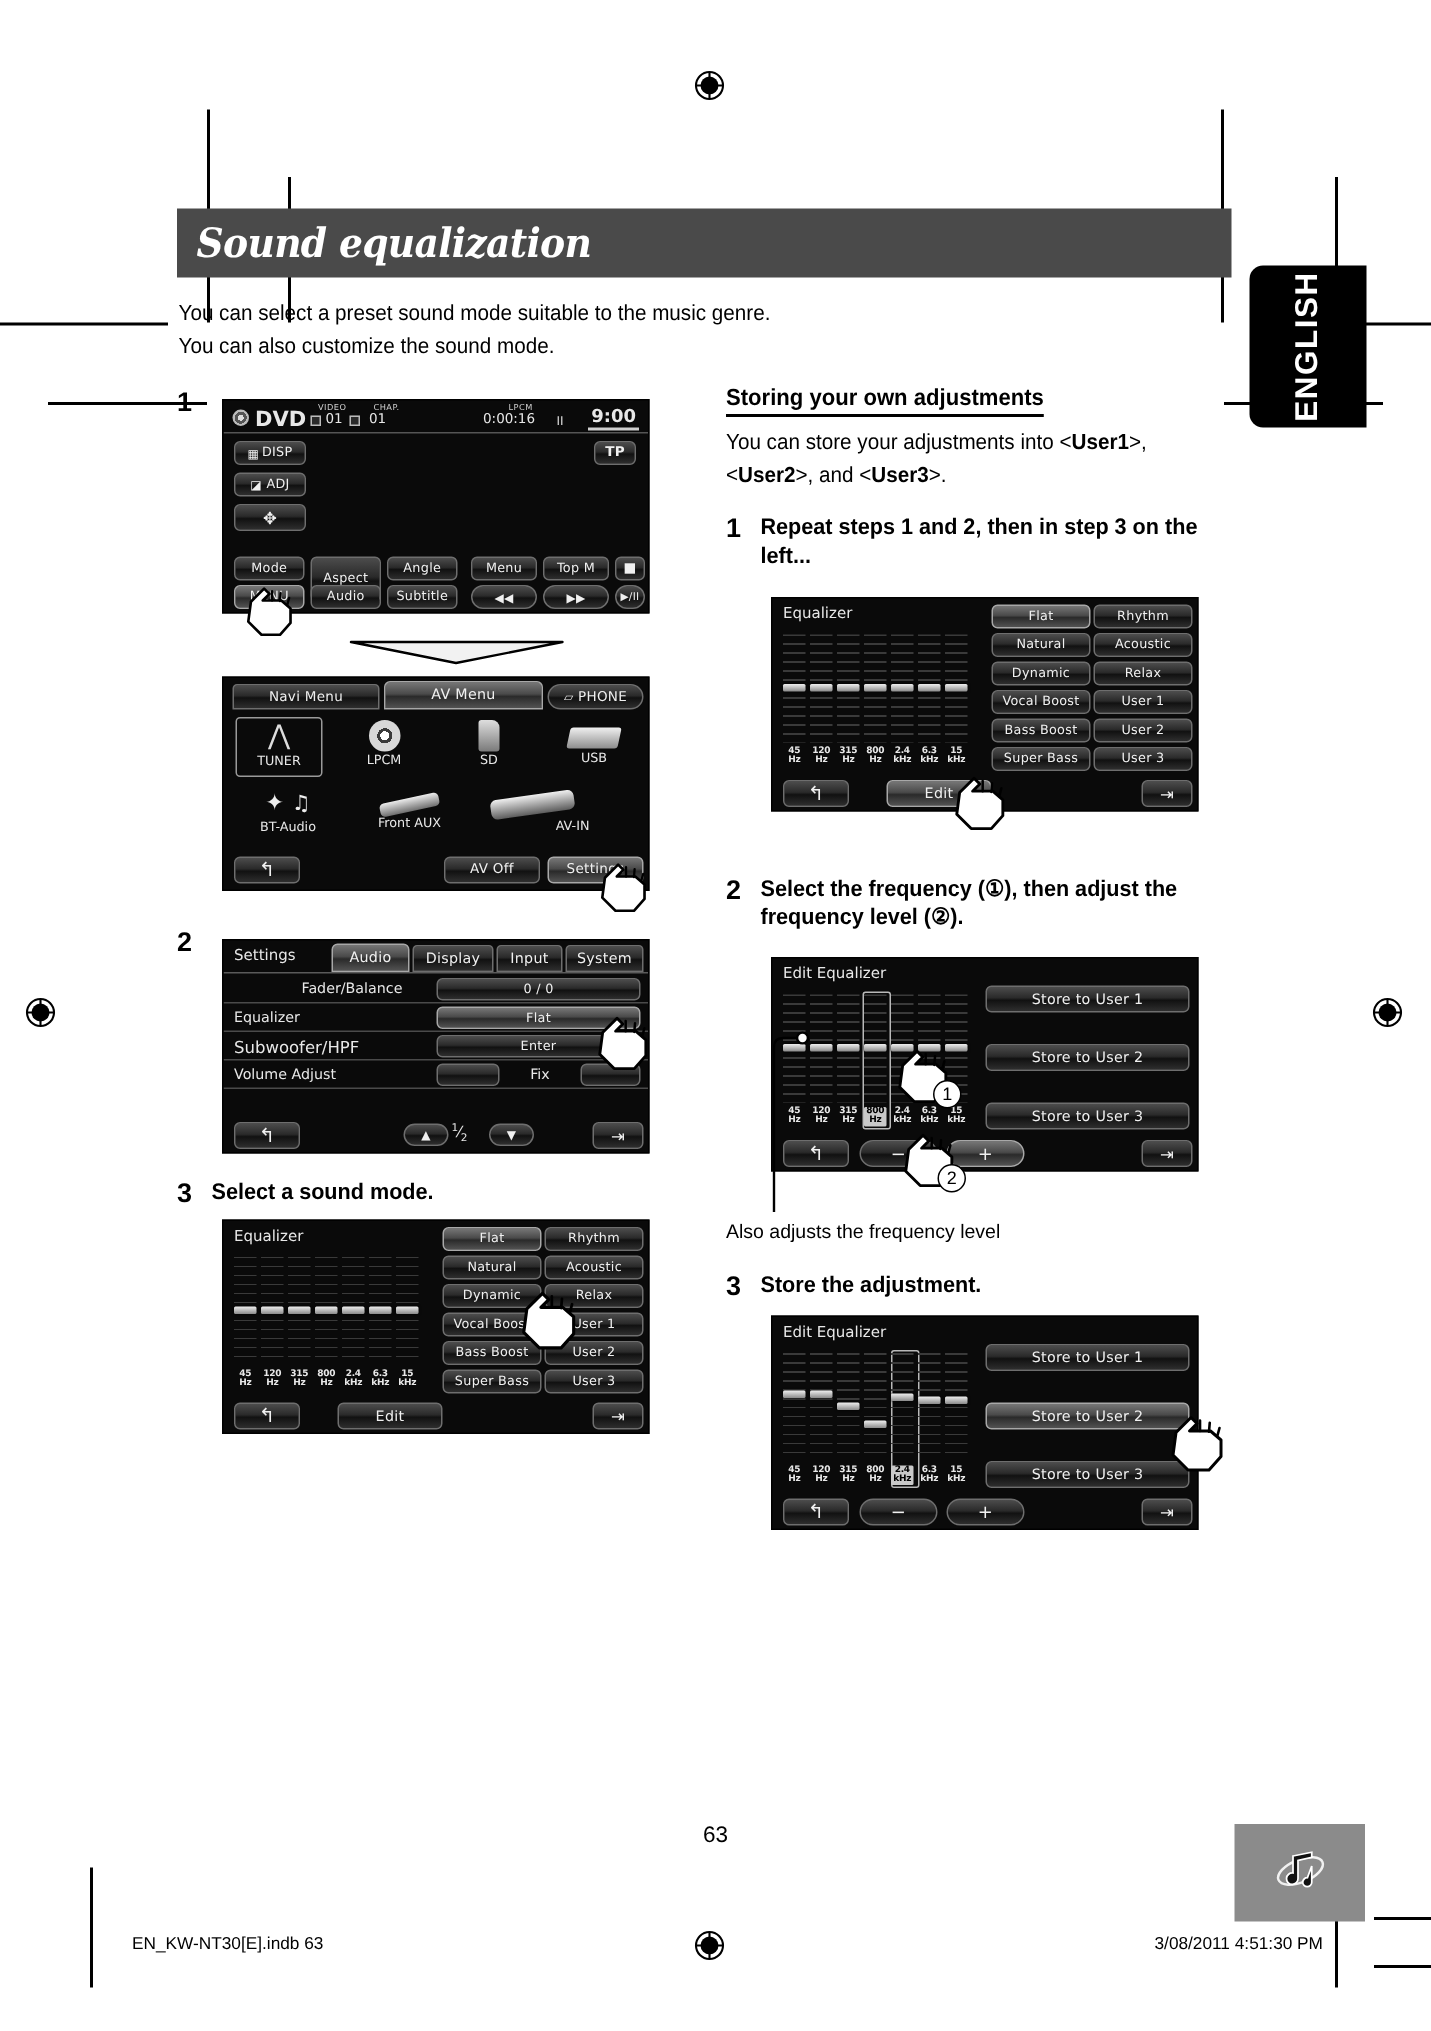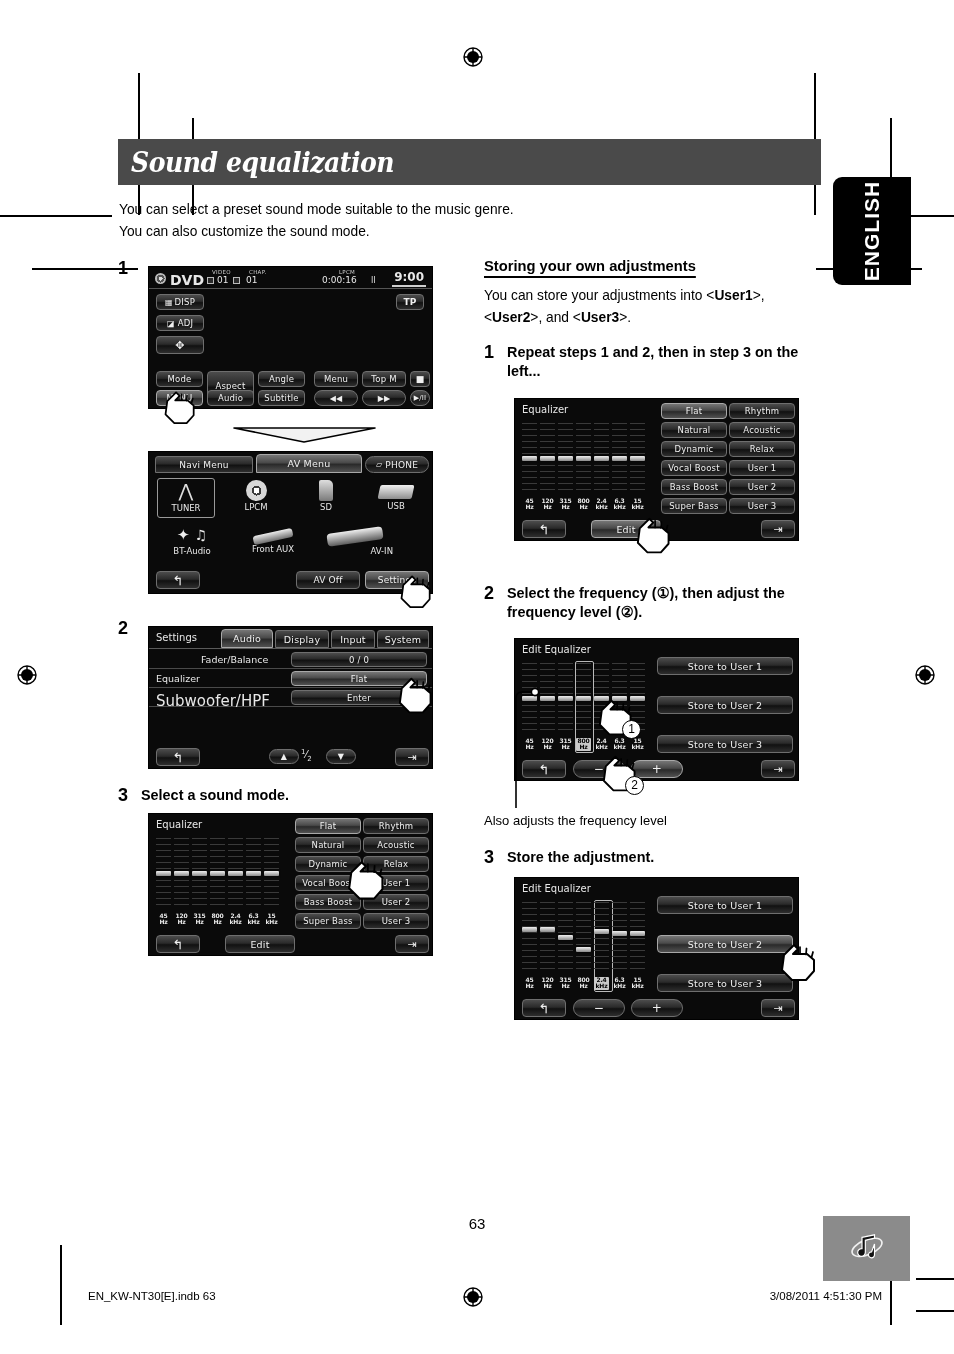--- a/index.html
+++ b/index.html
@@ -369,24 +369,30 @@
         <span>0 / 0</span>
       </div>
   </div>
   <div style="position:absolute;left:0;top:42px;width:100%;height:19px;border-bottom:1px solid #4a4a4a;">
     <div style="position:absolute;left:7px;top:4px;font-size:9.5px;">Equalizer</div>
     <div class="k lit" style="position:absolute;left:142px;top:2px;width:136px;height:15px;">
         <span>Flat</span>
       </div>
   </div>
   <div style="position:absolute;left:0;top:61px;width:100%;height:19px;border-bottom:1px solid #4a4a4a;">
-    <div style="position:absolute;left:7px;top:4px;font-size:15px;">Subwoofer/HPF</div>
+    <div style="position:absolute;left:7px;top:4px;font-size:11px;">Subwoofer/HPF</div>
     <div class="k" style="position:absolute;left:142px;top:2px;width:136px;height:15px;">
         <span>Enter</span>
       </div>
+  </div>
+  <div style="position:absolute;left:0;top:80px;width:100%;height:19px;border-bottom:1px solid #4a4a4a;">
+    <div style="position:absolute;left:7px;top:4px;font-size:9.5px;">Volume Adjust</div>
+    <div class="k" style="position:absolute;left:142px;top:2px;width:42px;height:15px;"></div>
+    <div style="position:absolute;left:186px;top:4px;width:50px;text-align:center;font-size:9.5px;">Fix</div>
+    <div class="k" style="position:absolute;left:238px;top:2px;width:40px;height:15px;"></div>
   </div>
 
   <div class="k sbtn" style="left:7px;top:121px;width:44px;height:18px;">
     <span style="font-size:13px;">↰</span>
     </div>
   <div class="k sbtn oval" style="left:120px;top:122px;width:30px;height:15px;">
     <span style="font-size:8px;">▲</span>
     </div>
   <div style="position:absolute;left:152px;top:121px;font-size:9px;">
     <span style="font-size:7px;vertical-align:super;">1</span><span style="font-size:10px;">⁄</span><span style="font-size:7px;vertical-align:sub;">2</span>

